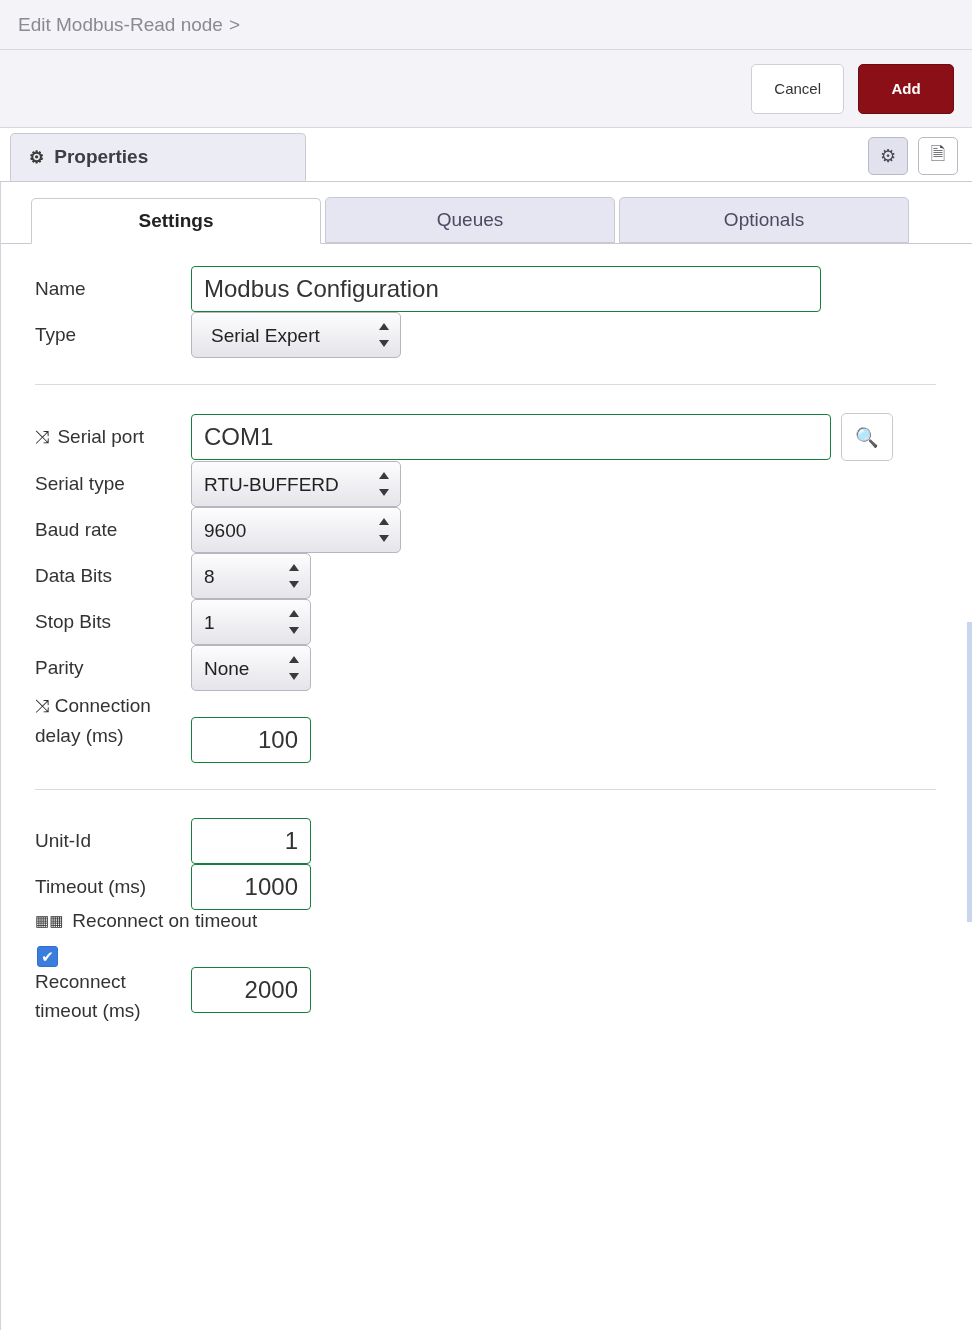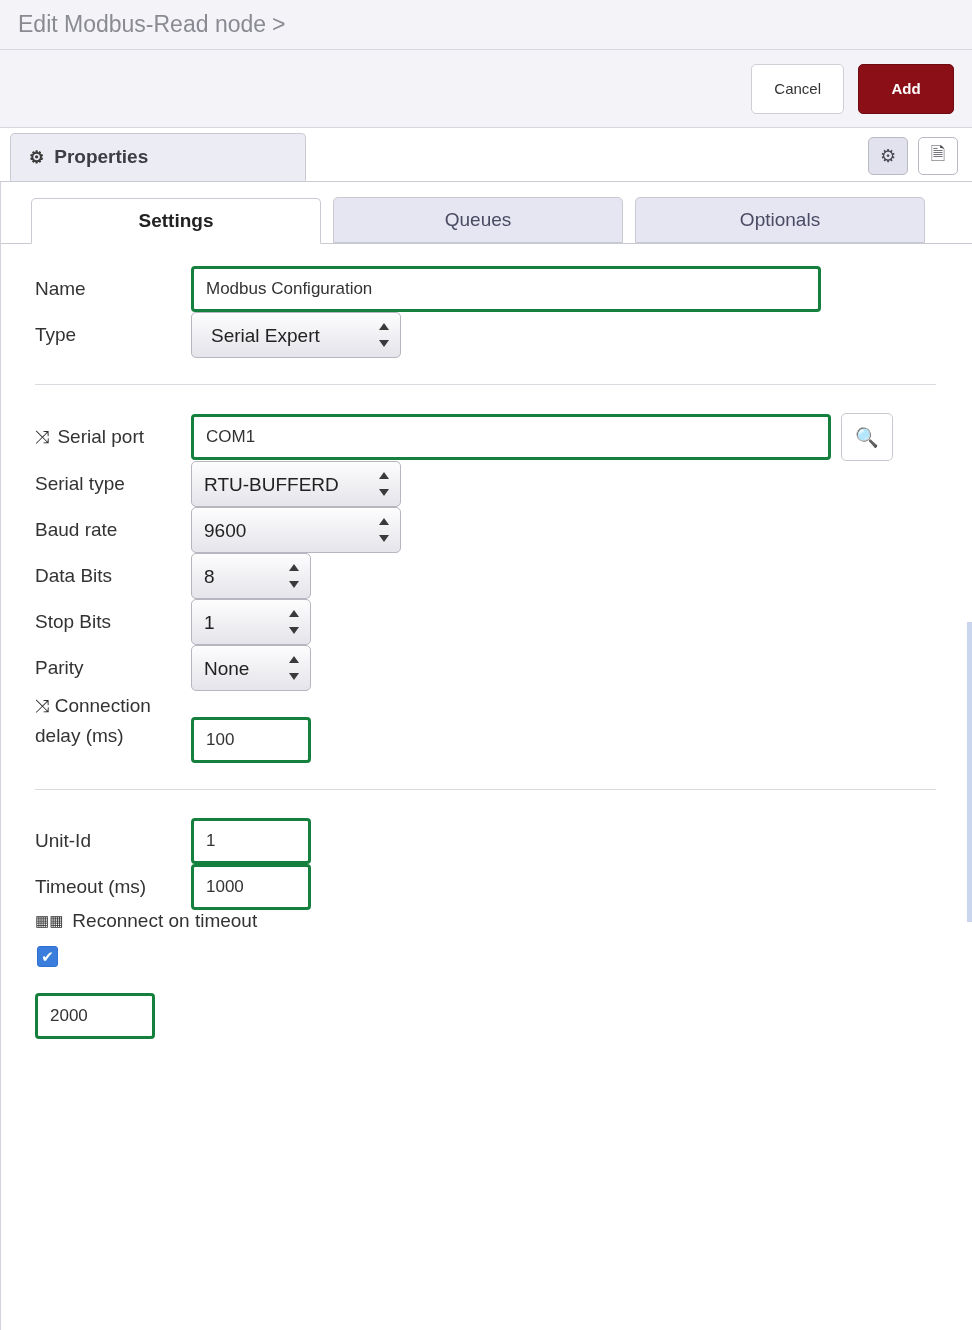--- a/index.html
+++ b/index.html
@@ -15,21 +15,21 @@
   }
 
   
   .breadcrumb-bar {
     height: 50px;
     background: #f3f3f8;
     border-bottom: 1px solid #d8d8e0;
     display: flex;
     align-items: center;
     padding: 0 18px;
-    font-size: 23px;
+    font-size: 19px;
     color: #8a8a92;
   }
   .crumb-current {
     color: #2b2b2b;
     font-weight: bold;
     margin-left: 6px;
   }
   .crumb-sep { margin-left: 6px; color: #8a8a92; }
 
   
@@ -134,21 +134,21 @@
   }
   .inner-tab {
     height: 46px;
     line-height: 44px;
     padding: 0 30px;
     font-size: 19px;
     border: 1px solid #c9c9d2;
     border-radius: 5px 5px 0 0;
     background: #e6e6f3;
     color: #4a4a63;
-    margin-right: 12px;
+    margin-right: 4px;
     cursor: pointer;
     min-width: 290px;
     text-align: center;
   }
   .inner-tab.active {
     background: #ffffff;
     border-bottom: 1px solid #ffffff;
     color: #222;
     font-weight: bold;
     position: relative;
@@ -171,32 +171,32 @@
     align-items: center;
     gap: 8px;
   }
   .glyph {
     font-size: 17px;
     color: #3b3b3b;
   }
 
   input[type="text"] {
     font-family: "Liberation Sans", sans-serif;
-    font-size: 17px;
+    font-size: 24px;
     color: #333;
-    border: 3px solid #15803d;
+    border: 1px solid #15803d;
     border-radius: 4px;
     background: #fff;
     height: 46px;
     padding: 0 12px;
     outline: none;
   }
   .in-name { width: 630px; }
   .in-port { width: 640px; }
-  .in-small { width: 120px; }
+  .in-small { width: 120px; text-align: right; }
 
   select {
     -webkit-appearance: none;
     appearance: none;
     font-family: "Liberation Sans", sans-serif;
     font-size: 19px;
     color: #222;
     height: 46px;
     padding: 0 34px 0 12px;
     border: 1px solid #b6b6c0;
@@ -431,19 +431,20 @@
 
     <div class="label-line">
       <span class="dots-icon">▦▦</span>
       <span>Reconnect on timeout</span>
     </div>
     <div class="row">
       <span class="checkbox">✔</span>
     </div>
 
     <div class="row-stack">
-      <input class="in-small" type="text" style="margin-top: 26px;" value="2000">
+      <div class="lbl-2line">Reconnect timeout (ms)</div>
+      <input class="in-small" type="text" style="" value="2000">
     </div>
 
   </div>
 
   <div class="scroll-mark"></div>
 </div>
 
 </body></html>

